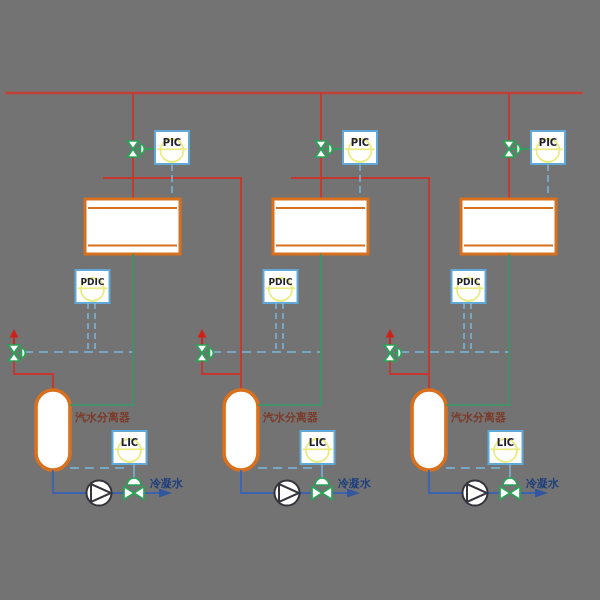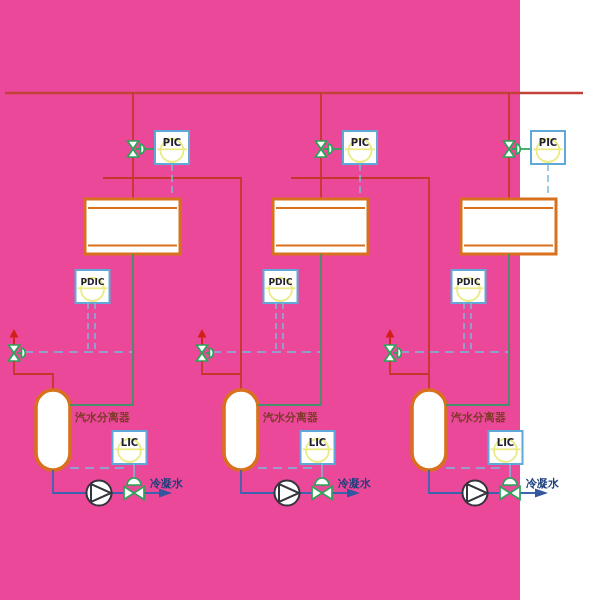--- a/index.html
+++ b/index.html
@@ -1,16 +1,16 @@
 <!DOCTYPE html>
 <html><head>
 <meta charset="utf-8">
 <style>
   html,body{margin:0;padding:0;background:#ffffff;}
-  .stage{width:520px;height:600px;position:relative;background:#ec4899;font-family:"DejaVu Sans",sans-serif;}
+  .stage{width:600px;height:600px;position:relative;background:#737373;font-family:"DejaVu Sans",sans-serif;}
   svg{display:block;}
 
   .steam{stroke:#c5372e;stroke-width:1.8;fill:none;}
   .steam-header{stroke:#c2423a;stroke-width:2.4;fill:none;}
   .pipe-green{stroke:#449068;stroke-width:1.8;fill:none;}
   .pipe-blue{stroke:#3c64ae;stroke-width:1.8;fill:none;}
   .sig{stroke:#79b9de;stroke-width:1.5;fill:none;}
   .dash-h{stroke-dasharray:9 6;}
   .dash-v{stroke-dasharray:6 4;}
   .dash-s{stroke-dasharray:7 4;}

